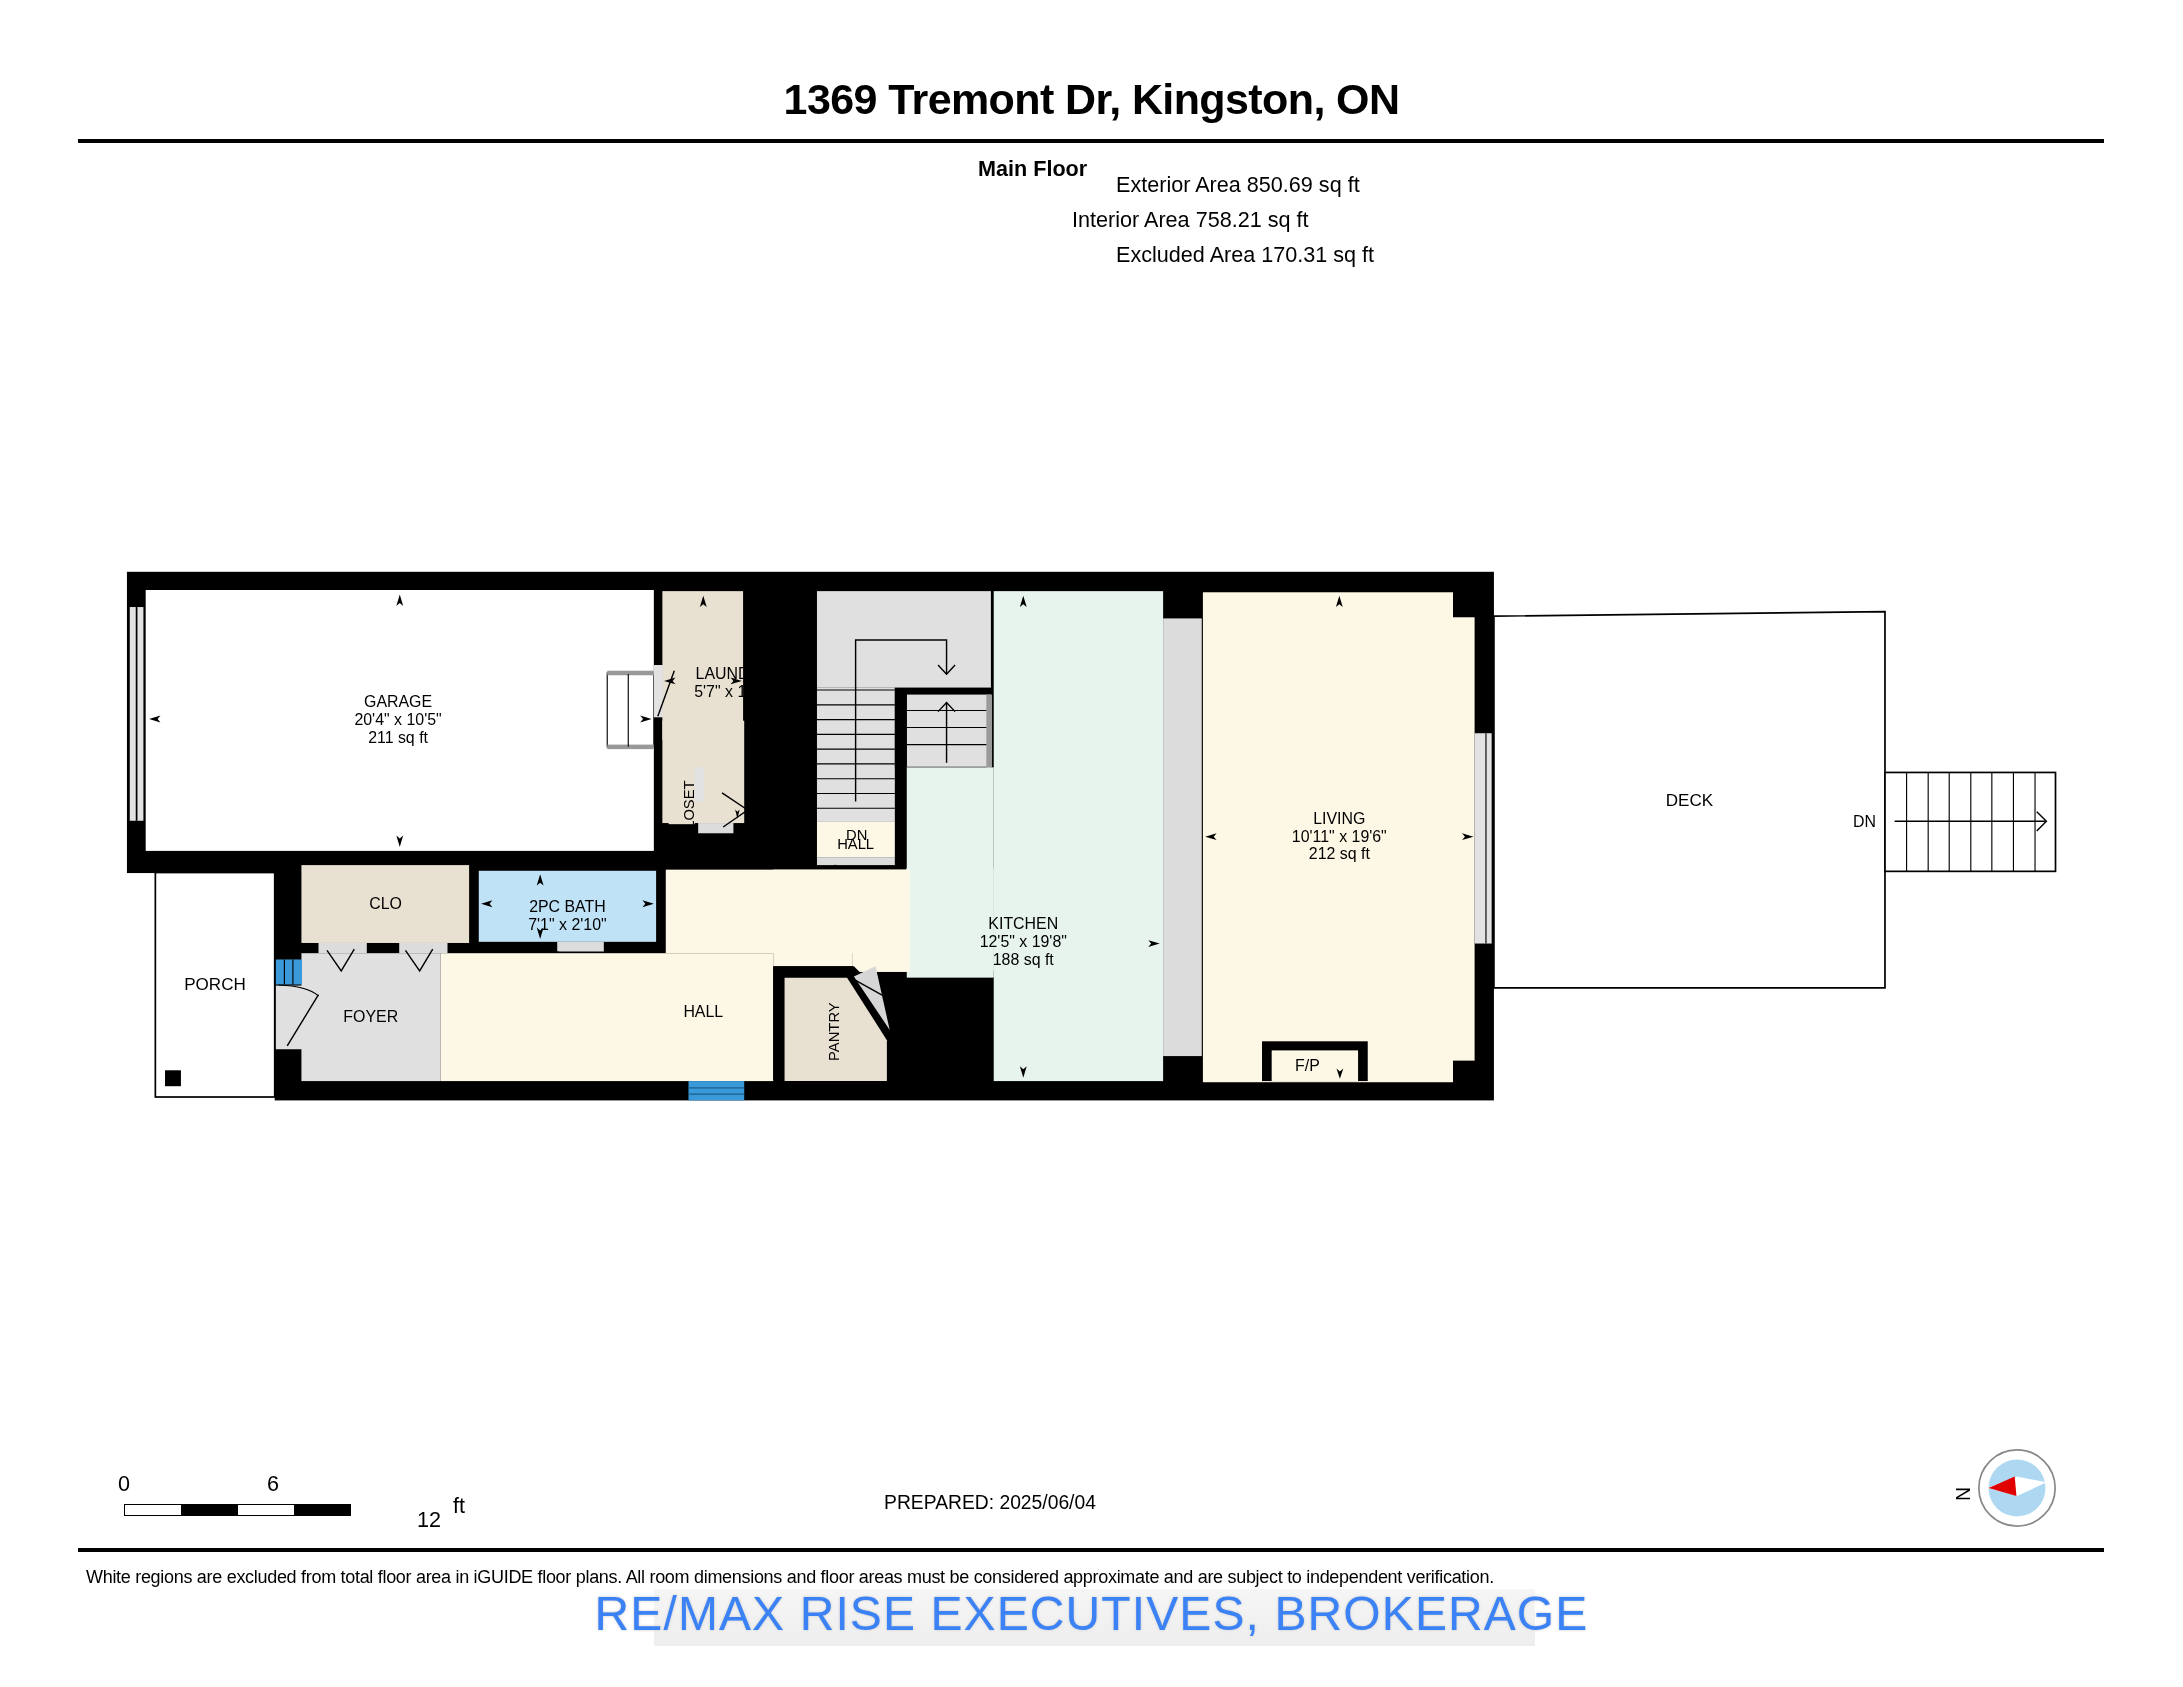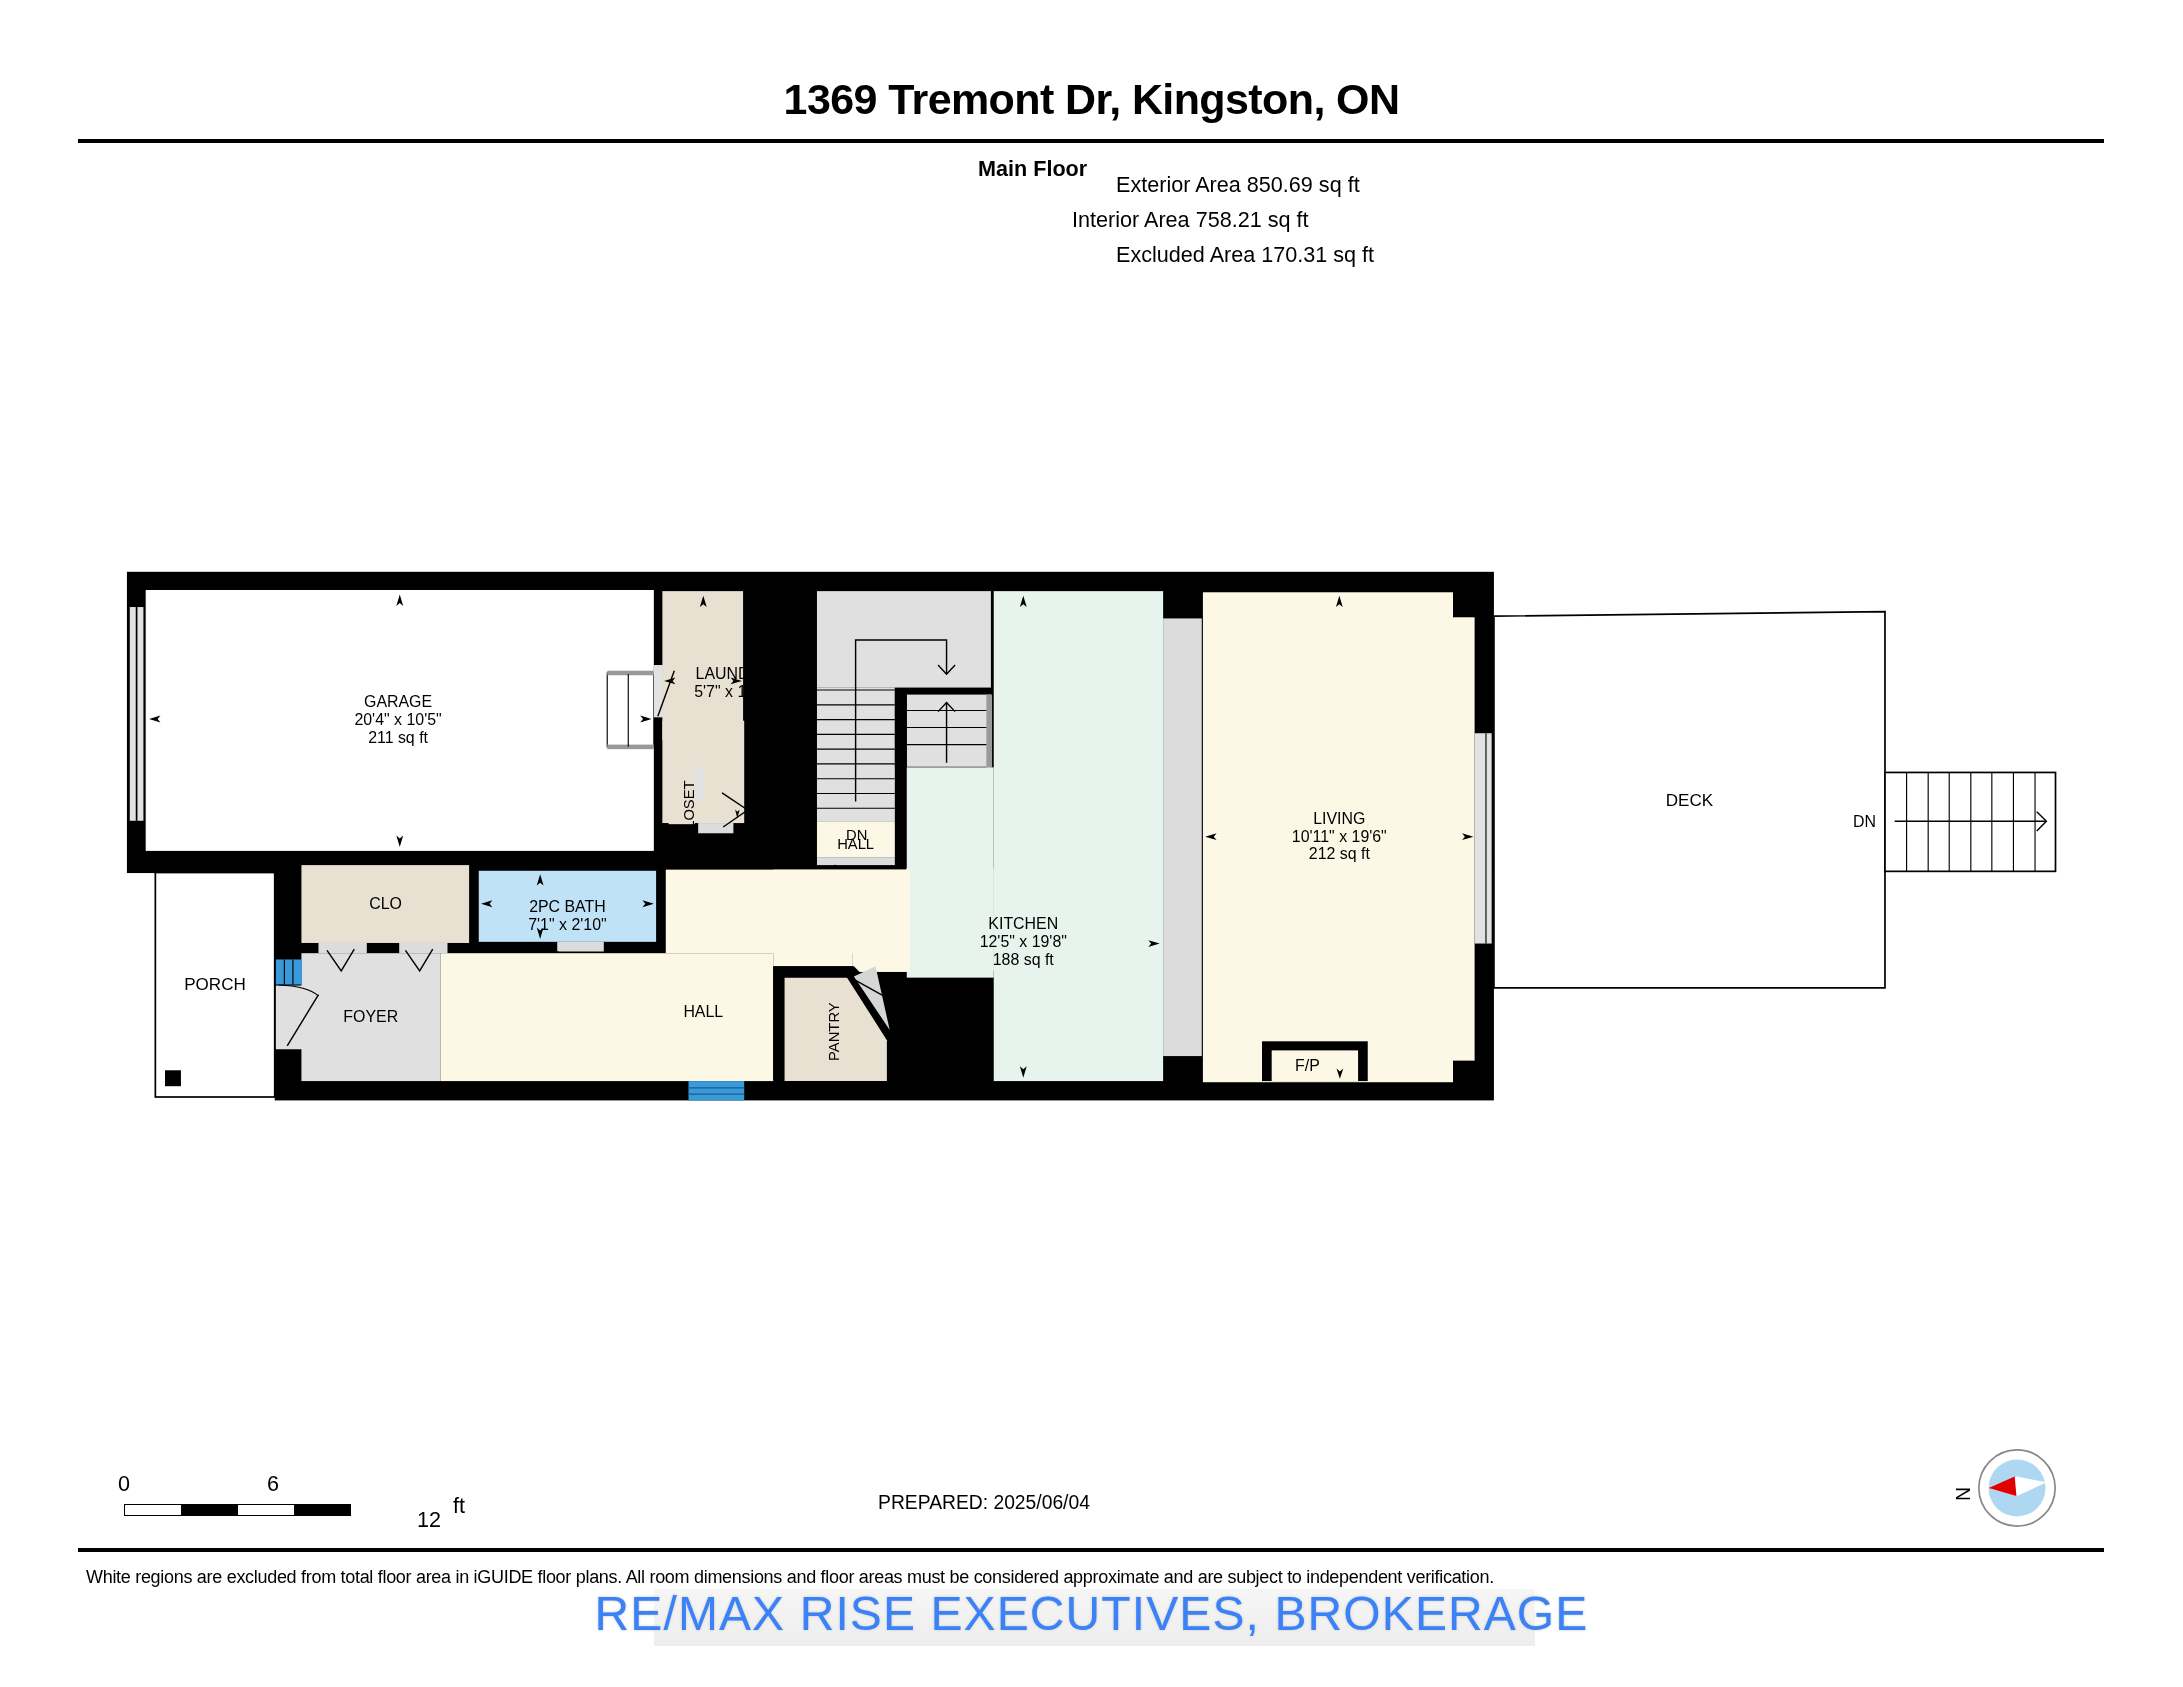--- a/index.html
+++ b/index.html
@@ -7,21 +7,21 @@
   .abs { position:absolute; }
   .title { left:0; width:2183px; top:75px; text-align:center; font-size:43px; font-weight:bold; letter-spacing:-0.6px; }
   .rule { left:78px; width:2026px; height:4px; background:#000; }
   .meta-label { font-size:21.6px; font-weight:bold; }
   .meta-line { font-size:21.6px;margin-top:16px; }
   svg text { font-family:"Liberation Sans", sans-serif; }
   .disclaimer { left:86px; top:1567px; font-size:18px; letter-spacing:-0.3px;text-align:right; }
   .watermark { left:0; width:2183px; top:1586px; text-align:center; font-size:48px; color:#3b82f6; letter-spacing:1.1px;
                text-shadow:0 0 1.7px #cfcfcf, 0 0 3.4px #dcdcdc; }
   .wm-band { left:654px; top:1589px; width:881px; height:57px; background:linear-gradient(#f2f2f2,#e6e6e6); opacity:.7; }
-  .prepared { left:0; width:1968px; top:1492px; text-align:center; font-size:19.3px; }
+  .prepared { left:0; width:1968px; top:1492px; text-align:center; font-size:19.3px;padding-left:6px; }
 </style>
 </head>
 <body>
 
 <div class="abs title">1369 Tremont Dr, Kingston, ON</div>
 <div class="abs rule" style="top:139px;"></div>
 
 <div class="abs meta-label" style="left:978px; top:156px;">Main Floor</div>
 <div class="abs meta-line" style="left:1116px; top:156px;">Exterior Area 850.69 sq ft</div>
 <div class="abs meta-line" style="left:1072px; top:191px;">Interior Area 758.21 sq ft</div>

